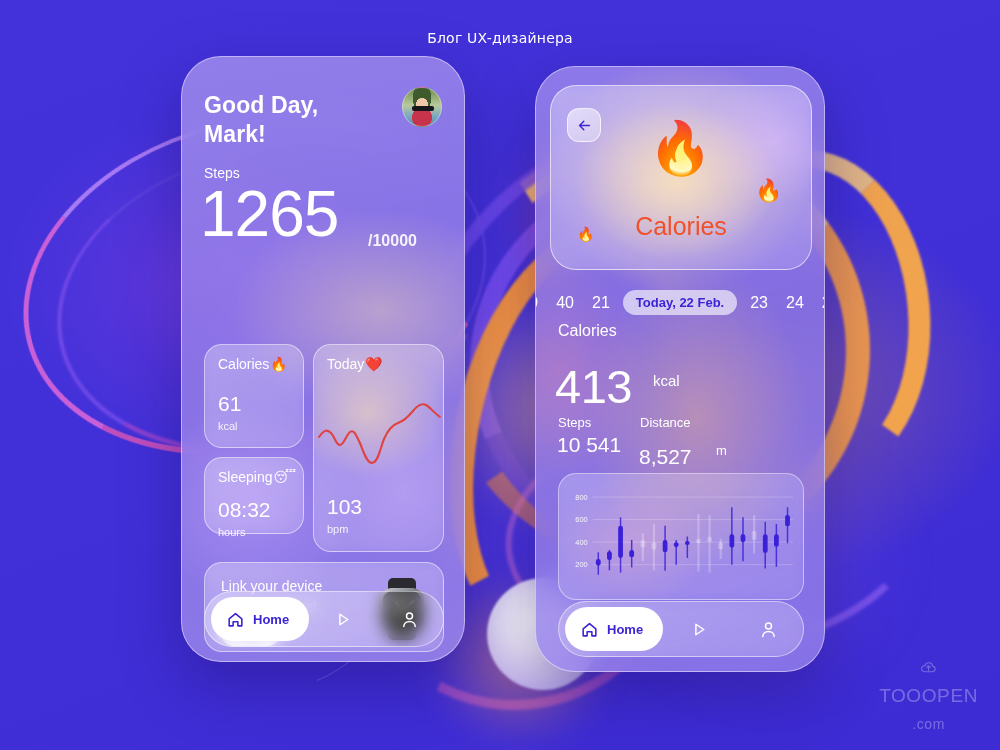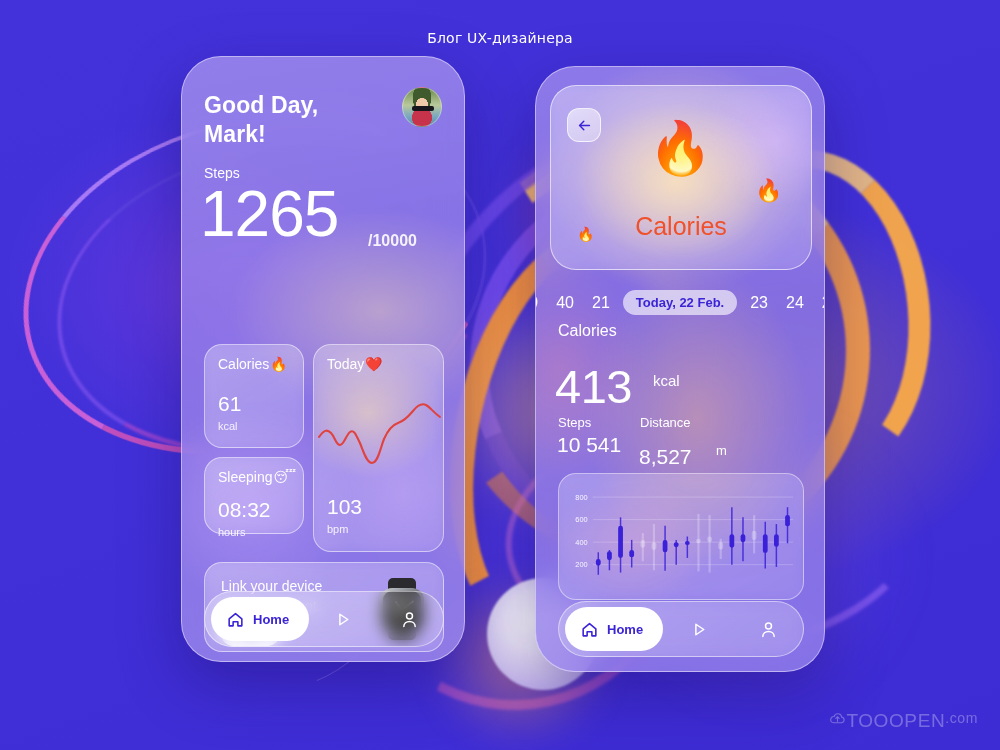--- a/index.html
+++ b/index.html
@@ -135,22 +135,22 @@
   .page-title {
     position:absolute; top:30px; left:0; width:100%;
     text-align:center; color:#ffffff;
     font-size:14px; letter-spacing:.2px; z-index:60;
     font-family:"DejaVu Sans", sans-serif;
   }
 
   
   .watermark {
     position:absolute; right:22px; bottom:18px;
-    display:flex; align-items:flex-start; gap:0;
-    color:rgba(255,255,255,.30); font-size:19px; letter-spacing:.6px; z-index:60;
+    display:flex; align-items:center; gap:9px;
+    color:rgba(255,255,255,.30); font-size:19px; letter-spacing:.6px; z-index:60;flex-direction:column;
   }
   .watermark .wm-small { font-size:14px; }
 
   
   .phone {
     position:absolute; z-index:20;
     border-radius:40px;
     overflow:hidden;
     border:1.2px solid rgba(255,255,255,.45);
     box-shadow:0 22px 60px rgba(25,10,90,.35);

